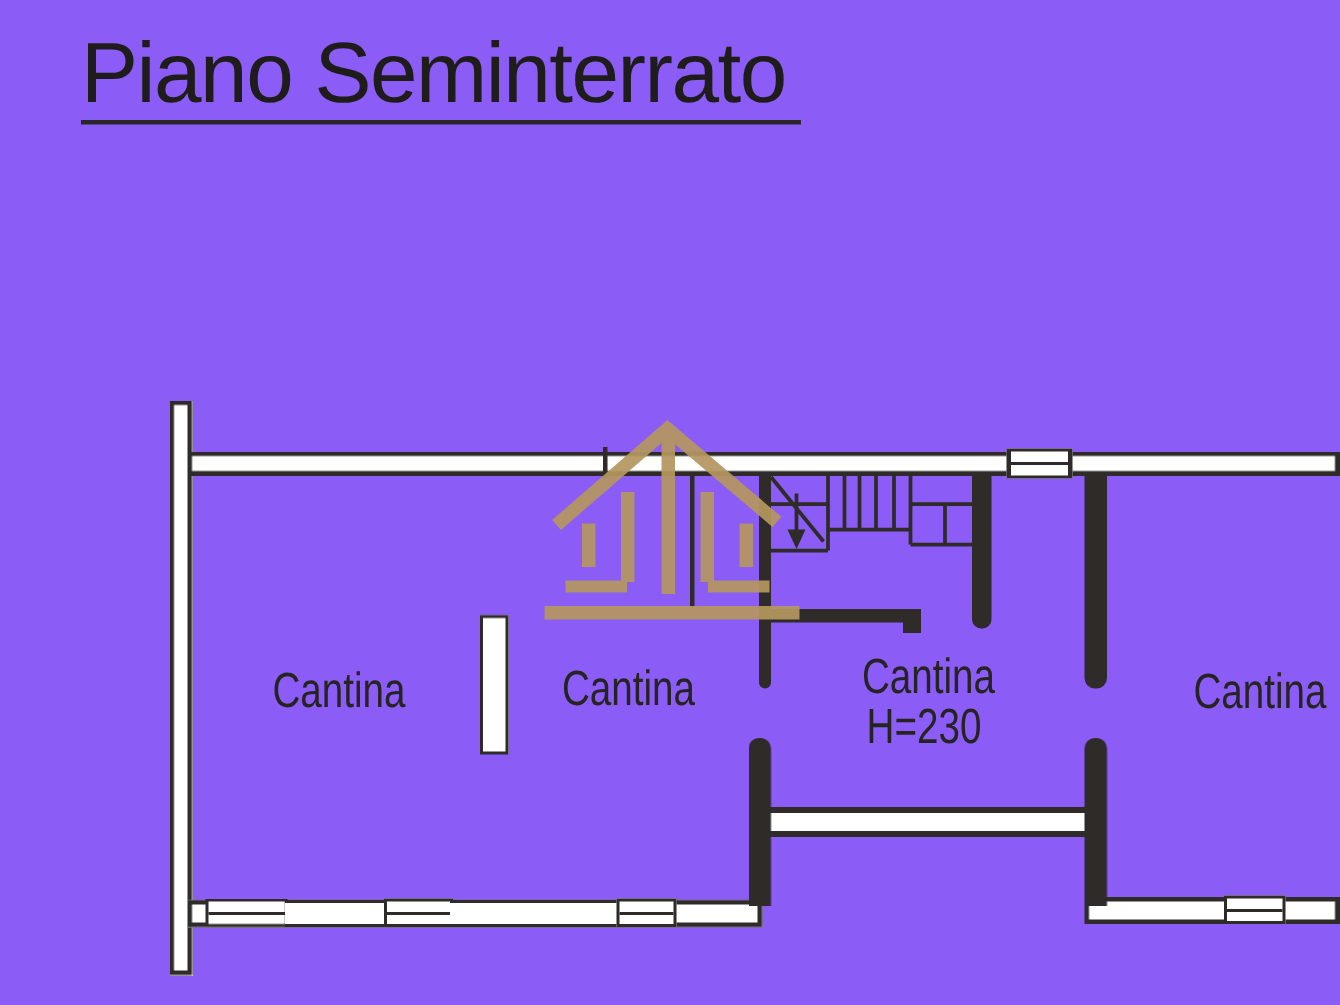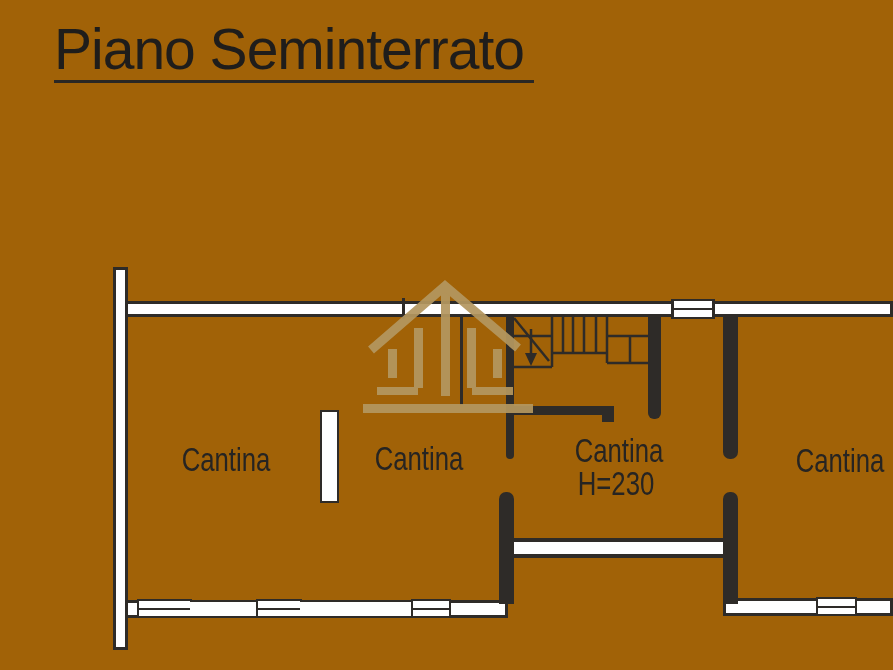--- a/index.html
+++ b/index.html
@@ -1,17 +1,17 @@
 <!DOCTYPE html>
 <html><head>
 <meta charset="utf-8">
 <style>
   html,body{margin:0;padding:0;background:#e9e9e9;}
   #canvas{
-    position:relative;width:893px;height:670px;background:#a16207;
+    position:relative;width:893px;height:670px;background:#8b5cf6;
     overflow:hidden;font-family:"Liberation Sans",sans-serif;
   }
   
   #title{
     position:absolute;left:54px;top:16px;width:560px;
     font-size:57px;font-weight:400;color:#1f1d1b;letter-spacing:-1px;
     white-space:nowrap;
   }
   #title-underline{
     position:absolute;left:54px;top:80px;width:480px;height:3px;background:#2a2724;

